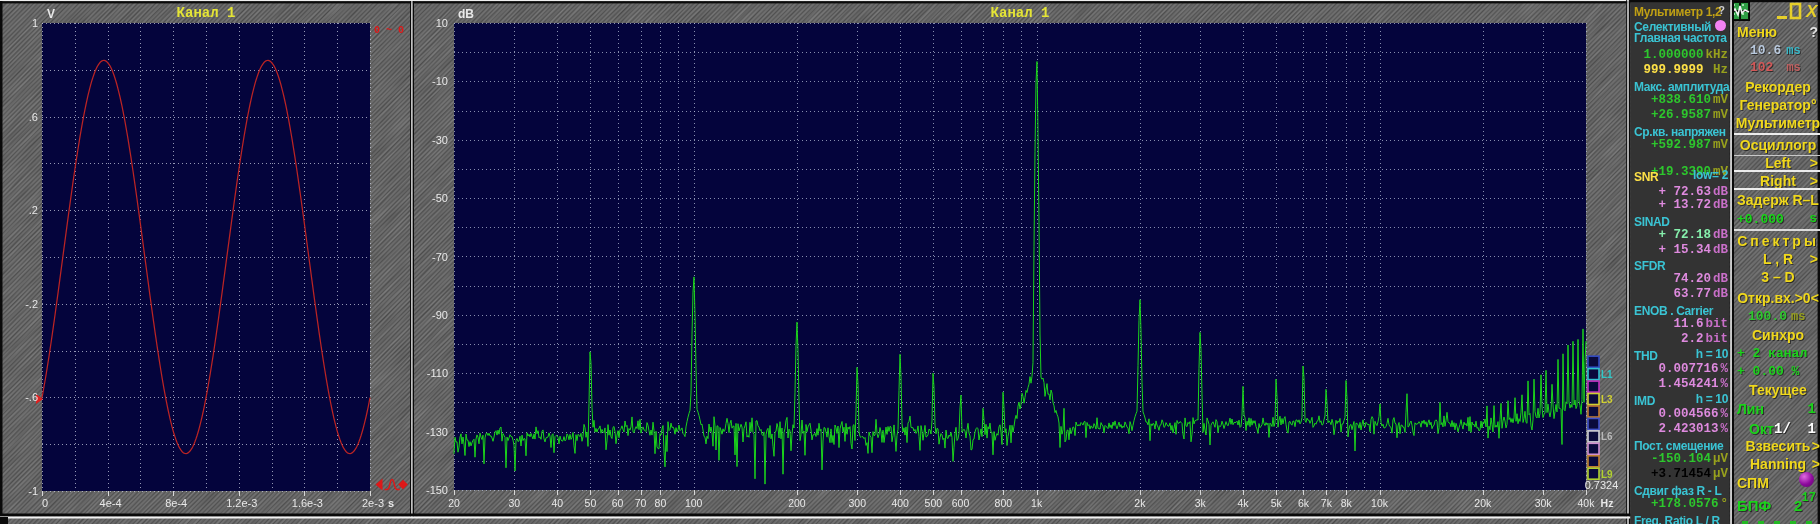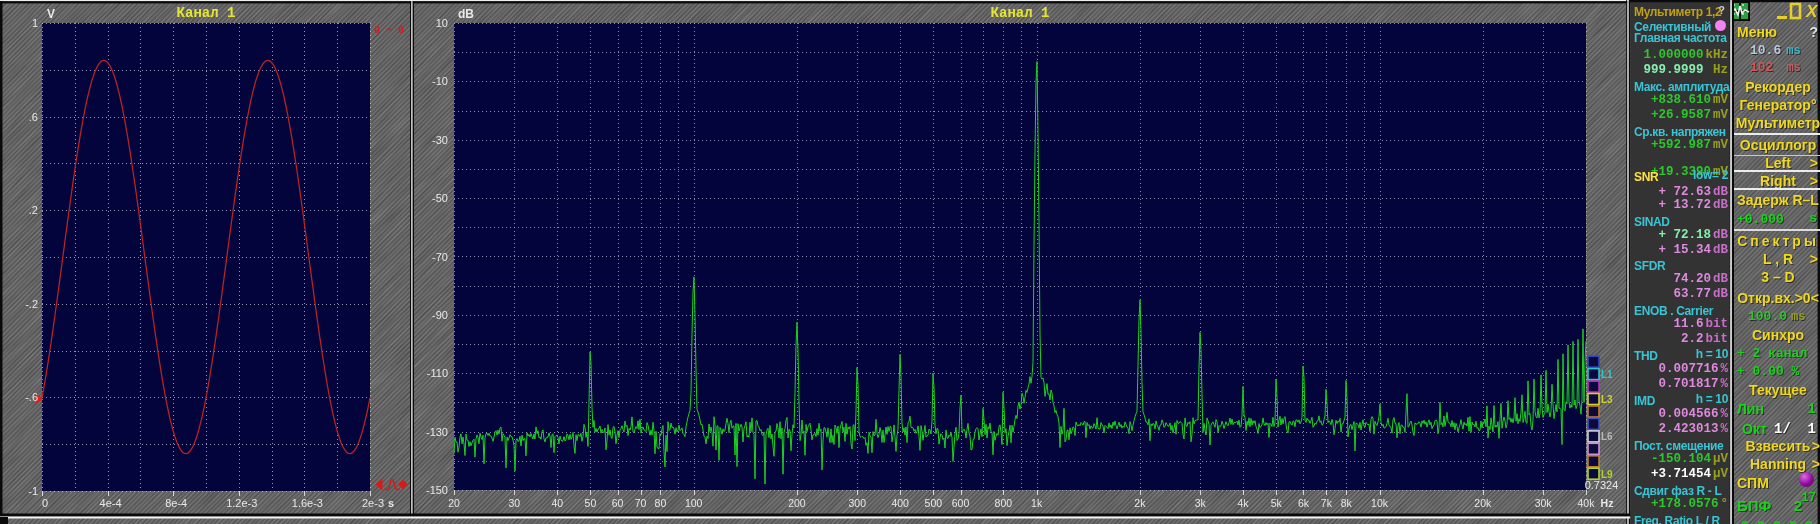--- a/index.html
+++ b/index.html
@@ -234,48 +234,48 @@
 <text x="1601" y="477.75" fill="#b0d030" font-size="10" text-anchor="start" font-family="Liberation Sans, sans-serif" font-weight="bold">L9</text>
 <text x="1601.5" y="489" fill="#e8e8e8" font-size="11" text-anchor="middle" font-family="Liberation Sans, sans-serif" font-weight="normal">0.7324</text>
 <text x="206" y="16.5" fill="#e4e436" font-size="14" text-anchor="middle" font-family="Liberation Mono, monospace" font-weight="bold">Канал 1</text>
 <text x="1020" y="16.5" fill="#e4e436" font-size="14" text-anchor="middle" font-family="Liberation Mono, monospace" font-weight="bold">Канал 1</text>
 </svg>
 <div style="position:absolute;left:1632px;top:0;width:98px;height:524px;overflow:hidden">
 <div class="mr" style="top:3.3px"><span class="lab" style="color:#c0a014">Мультиметр 1,2</span><span style="position:absolute;right:3px;top:0;color:#cfcfcf;font-family:'Liberation Sans',sans-serif;font-weight:bold;font-size:11px">?</span></div>
 <div class="mr" style="top:18.2px"><span class="lab" style="color:#3ac4d4">Селективный</span><span class="dot" style="position:absolute;right:2px;top:2px"></span></div>
 <div class="mr" style="top:29px"><span class="lab" style="color:#3ac4d4">Главная частота</span></div>
 <div class="mr val" style="top:48.1px"><span style="color:#2dc72d">1.000000</span><span style="color:#97a01d;padding-left:2px">kHz</span></div>
-<div class="mr val" style="top:63.1px"><span style="color:#86efac">999.9999</span><span style="color:#97a01d;padding-left:2px">&nbsp;Hz</span></div>
+<div class="mr val" style="top:63.1px"><span style="color:#fde047">999.9999</span><span style="color:#97a01d;padding-left:2px">&nbsp;Hz</span></div>
 <div class="mr" style="top:78.0px"><span class="lab" style="color:#3ac4d4">Макс. амплитуда</span></div>
 <div class="mr val" style="top:93.0px"><span style="color:#2dc72d">+838.610</span><span style="color:#97a01d;padding-left:2px">mV</span></div>
 <div class="mr val" style="top:107.9px"><span style="color:#2dc72d">+26.9587</span><span style="color:#97a01d;padding-left:2px">mV</span></div>
 <div class="mr" style="top:122.9px"><span class="lab" style="color:#3ac4d4">Ср.кв. напряжен</span></div>
 <div class="mr val" style="top:137.8px"><span style="color:#2dc72d">+592.987</span><span style="color:#97a01d;padding-left:2px">mV</span></div>
 <div class="mr val" style="top:165px"><span style="color:#2dc72d">+19.3390</span><span style="color:#97a01d;padding-left:2px">mV</span></div>
 <div class="mr" style="top:167.8px"><span class="lab" style="color:#fde047">SNR</span><span class="lab" style="color:#3ac4d4;float:right">low= 2</span></div>
 <div class="mr val" style="top:185px"><span style="color:#de8ade">+ 72.63</span><span style="color:#c96fc9;padding-left:2px">dB</span></div>
 <div class="mr val" style="top:197.7px"><span style="color:#de8ade">+ 13.72</span><span style="color:#c96fc9;padding-left:2px">dB</span></div>
 <div class="mr" style="top:212.6px"><span class="lab" style="color:#3ac4d4">SINAD</span></div>
 <div class="mr val" style="top:227.6px"><span style="color:#86efac">+ 72.18</span><span style="color:#c96fc9;padding-left:2px">dB</span></div>
 <div class="mr val" style="top:242.5px"><span style="color:#de8ade">+ 15.34</span><span style="color:#c96fc9;padding-left:2px">dB</span></div>
 <div class="mr" style="top:257.4px"><span class="lab" style="color:#3ac4d4">SFDR</span></div>
 <div class="mr val" style="top:272.4px"><span style="color:#de8ade">74.20</span><span style="color:#c96fc9;padding-left:2px">dB</span></div>
 <div class="mr val" style="top:287.4px"><span style="color:#de8ade">63.77</span><span style="color:#c96fc9;padding-left:2px">dB</span></div>
 <div class="mr" style="top:302.3px"><span class="lab" style="color:#3ac4d4">ENOB . Carrier</span></div>
 <div class="mr val" style="top:317.2px"><span style="color:#de8ade">11.6</span><span style="color:#c96fc9;padding-left:2px">bit</span></div>
 <div class="mr val" style="top:332.2px"><span style="color:#de8ade">2.2</span><span style="color:#c96fc9;padding-left:2px">bit</span></div>
 <div class="mr" style="top:347.1px"><span class="lab" style="color:#3ac4d4">THD</span><span class="lab" style="color:#3ac4d4;float:right">h = 10</span></div>
 <div class="mr val" style="top:362.1px"><span style="color:#de8ade">0.007716</span><span style="color:#c96fc9;padding-left:2px">%</span></div>
-<div class="mr val" style="top:377.1px"><span style="color:#de8ade">0.701817</span><span style="color:#c96fc9;padding-left:2px">%</span></div>
+<div class="mr val" style="top:377.1px"><span style="color:#de8ade">1.454241</span><span style="color:#c96fc9;padding-left:2px">%</span></div>
 <div class="mr" style="top:392.0px"><span class="lab" style="color:#3ac4d4">IMD</span><span class="lab" style="color:#3ac4d4;float:right">h = 10</span></div>
 <div class="mr val" style="top:406.9px"><span style="color:#de8ade">0.004566</span><span style="color:#c96fc9;padding-left:2px">%</span></div>
 <div class="mr val" style="top:421.9px"><span style="color:#de8ade">2.423013</span><span style="color:#c96fc9;padding-left:2px">%</span></div>
 <div class="mr" style="top:436.8px"><span class="lab" style="color:#3ac4d4">Пост. смещение</span></div>
 <div class="mr val" style="top:451.8px"><span style="color:#2dc72d">-150.104</span><span style="color:#97a01d;padding-left:2px">µV</span></div>
-<div class="mr val" style="top:466.8px"><span style="color:#ffffff">+3.71454</span><span style="color:#97a01d;padding-left:2px">µV</span></div>
+<div class="mr val" style="top:466.8px"><span style="color:#000000">+3.71454</span><span style="color:#97a01d;padding-left:2px">µV</span></div>
 <div class="mr" style="top:481.7px"><span class="lab" style="color:#3ac4d4">Сдвиг фаз R - L</span></div>
 <div class="mr val" style="top:496.6px"><span style="color:#2dc72d">+178.0576</span><span style="color:#97a01d;padding-left:2px">°</span></div>
 <div class="mr" style="top:511.6px"><span class="lab" style="color:#3ac4d4">Freq. Ratio L / R</span></div>
 </div>
 <div style="position:absolute;left:1734px;top:0;width:86px;height:524px;overflow:hidden">
 <div style="position:absolute;left:-4px;top:1px;width:20px;height:20px;background:#060606">
 <svg width="20" height="20">
 <rect x="1" y="1" width="18" height="18" fill="#071407"></rect>
 <rect x="2" y="2" width="7" height="7" fill="#2e9e44"></rect>
           <rect x="11" y="2" width="7" height="7" fill="#2e9e44"></rect>
@@ -336,21 +336,21 @@
 <div class="nr" style="top:307px;font-size:13px"><span class="mono" style="color:#2dc72d;margin-left:14px">100.0</span><span class="mono" style="color:#97a01d;margin-left:4px;font-size:12px">ms</span></div>
 <div class="nr" style="top:326px;font-size:14px">
         <div style="text-align:center;color:#f0d81c">Синхро</div>
       </div>
 <div class="nr" style="top:344px;font-size:13px"><span class="mono" style="color:#1bd21b;margin-left:3px">+ 2 канал</span></div>
 <div class="nr" style="top:362px;font-size:13px"><span class="mono" style="color:#1bd21b;margin-left:3px">+ 0.00 %</span></div>
 <div class="nr" style="top:381px;font-size:14px">
         <div style="text-align:center;color:#f0d81c">Текущее</div>
       </div>
 <div class="nr" style="top:400px;font-size:14px"><span style="color:#1bd21b;margin-left:3px">Лин</span><span class="mono" style="color:#1bd21b;position:absolute;right:6px">1</span></div>
-<div class="nr" style="top:420px;font-size:14px"><span style="color:#1bd21b;margin-left:8px">Окт</span><span class="mono" style="color:#ffffff;position:absolute;right:6px">1/&nbsp;&nbsp;1</span></div>
+<div class="nr" style="top:420px;font-size:14px"><span style="color:#1bd21b;margin-left:15px">Окт</span><span class="mono" style="color:#ffffff;position:absolute;right:6px">1/&nbsp;&nbsp;1</span></div>
 <div class="nr" style="top:437px;font-size:14px">
         <div style="text-align:center;color:#f0d81c">Взвесить</div>
         <span style="position:absolute;right:2px;top:0;color:#f0d81c">&gt;</span>
       </div>
 <div class="nr" style="top:455px;font-size:14px">
         <div style="text-align:center;color:#f0d81c">Hanning</div>
         <span style="position:absolute;right:2px;top:0;color:#f0d81c">&gt;</span>
       </div>
 <div class="nr" style="top:474px;font-size:14px"><span style="color:#f0d81c;margin-left:3px">СПМ</span><span style="position:absolute;right:8px;top:-2px;width:15px;height:15px;border-radius:50%;background:radial-gradient(circle at 35% 30%,#e06ae0,#8c0a9c 55%,#5c0668)"></span></div>
 <div class="nr" style="top:497px;font-size:15px"><span style="color:#1bd21b;margin-left:3px">БПФ</span><span class="mono" style="color:#1bd21b;margin-left:22px">2</span><span class="mono" style="color:#1bd21b;position:absolute;right:6px;top:-8px;font-size:12px">17</span></div>

